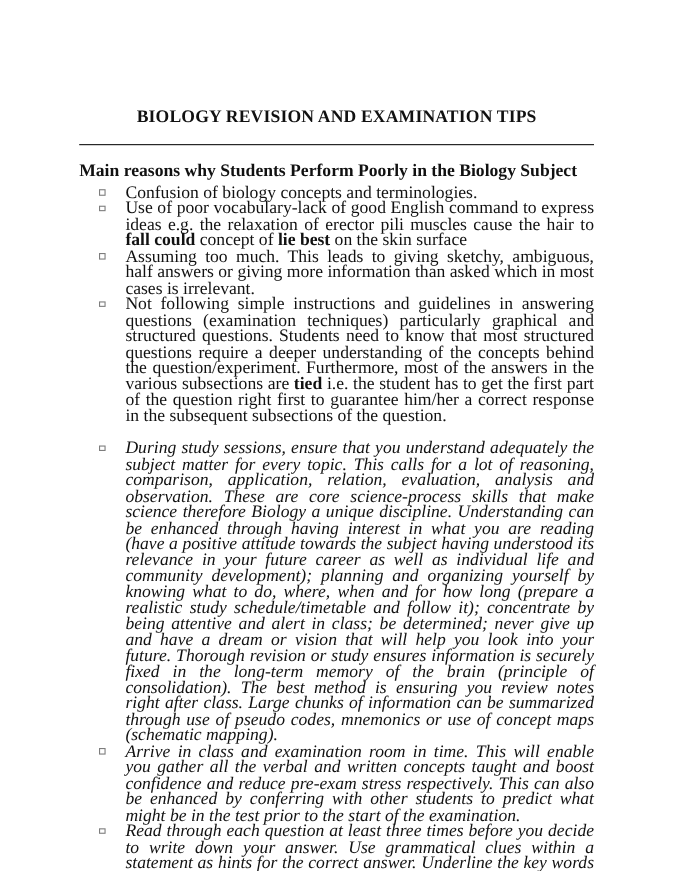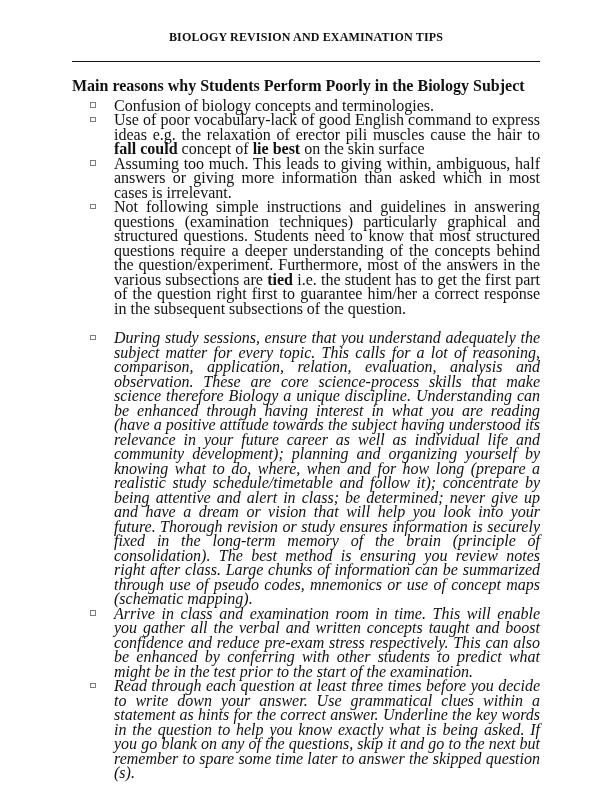--- a/index.html
+++ b/index.html
@@ -16,22 +16,22 @@
   }
   .page {
     box-sizing: border-box;
     width: 612px;
     height: 792px;
     padding: 0 72px;
     background: #ffffff;
   }
   .doc-title {
     margin: 0;
-    padding-top: 30px;
-    font-size: 12px;
+    padding-top: 100px;
+    font-size: 16px;
     line-height: 14.5px;
     font-weight: bold;
     text-align: center;
     letter-spacing: 0.15px;
   }
   .title-rule {
     border: none;
     border-top: 1.6px solid #111111;
     margin: 16px 0 0 0;
   }
@@ -74,21 +74,21 @@
 
 <div class="page">
   <h1 class="doc-title">BIOLOGY REVISION AND EXAMINATION TIPS</h1>
   <hr class="title-rule">
   <div id="sections">
       <section class="doc-section first">
         <h2 class="section-heading">Main reasons why Students Perform Poorly in the Biology Subject</h2>
         <ul class="bullet-list">
           <li class="bullet-item"><span class="bullet-marker"></span><span>Confusion of biology concepts and terminologies.</span></li>
           <li class="bullet-item"><span class="bullet-marker"></span><span>Use of poor vocabulary-lack of good English command to express ideas e.g. the relaxation of erector pili muscles cause the hair to </span><b>fall could</b><span> concept of </span><b>lie best</b><span> on the skin surface</span></li>
-          <li class="bullet-item"><span class="bullet-marker"></span><span>Assuming too much. This leads to giving within, ambiguous, half answers or giving more information than asked which in most cases is irrelevant.</span></li>
+          <li class="bullet-item"><span class="bullet-marker"></span><span>Assuming too much. This leads to giving sketchy, ambiguous, half answers or giving more information than asked which in most cases is irrelevant.</span></li>
           <li class="bullet-item"><span class="bullet-marker"></span><span>Not following simple instructions and guidelines in answering questions (examination techniques) particularly graphical and structured questions. Students need to know that most structured questions require a deeper understanding of the concepts behind the question/experiment. Furthermore, most of the answers in the various subsections are </span><b>tied</b><span> i.e. the student has to get the first part of the question right first to guarantee him/her a correct response in the subsequent subsections of the question.</span></li>
         </ul>
       </section>
       <section class="doc-section second">
         <ul class="bullet-list">
           <li class="bullet-item"><span class="bullet-marker"></span><span>During study sessions, ensure that you understand adequately the subject matter for every topic. This calls for a lot of reasoning, comparison, application, relation, evaluation, analysis and observation. These are core science-process skills that make science therefore Biology a unique discipline. Understanding can be enhanced through having interest in what you are reading (have a positive attitude towards the subject having understood its relevance in your future career as well as individual life and community development); planning and organizing yourself by knowing what to do, where, when and for how long (prepare a realistic study schedule/timetable and follow it); concentrate by being attentive and alert in class; be determined; never give up and have a dream or vision that will help you look into your future. Thorough revision or study ensures information is securely fixed in the long-term memory of the brain (principle of consolidation). The best method is ensuring you review notes right after class. Large chunks of information can be summarized through use of pseudo codes, mnemonics or use of concept maps (schematic mapping).</span></li>
           <li class="bullet-item"><span class="bullet-marker"></span><span>Arrive in class and examination room in time. This will enable you gather all the verbal and written concepts taught and boost confidence and reduce pre-exam stress respectively. This can also be enhanced by conferring with other students to predict what might be in the test prior to the start of the examination.</span></li>
           <li class="bullet-item"><span class="bullet-marker"></span><span>Read through each question at least three times before you decide to write down your answer. Use grammatical clues within a statement as hints for the correct answer. Underline the key words in the question to help you know exactly what is being asked. If you go blank on any of the questions, skip it and go to the next but remember to spare some time later to answer the skipped question (s).</span></li>
         </ul>
       </section>

